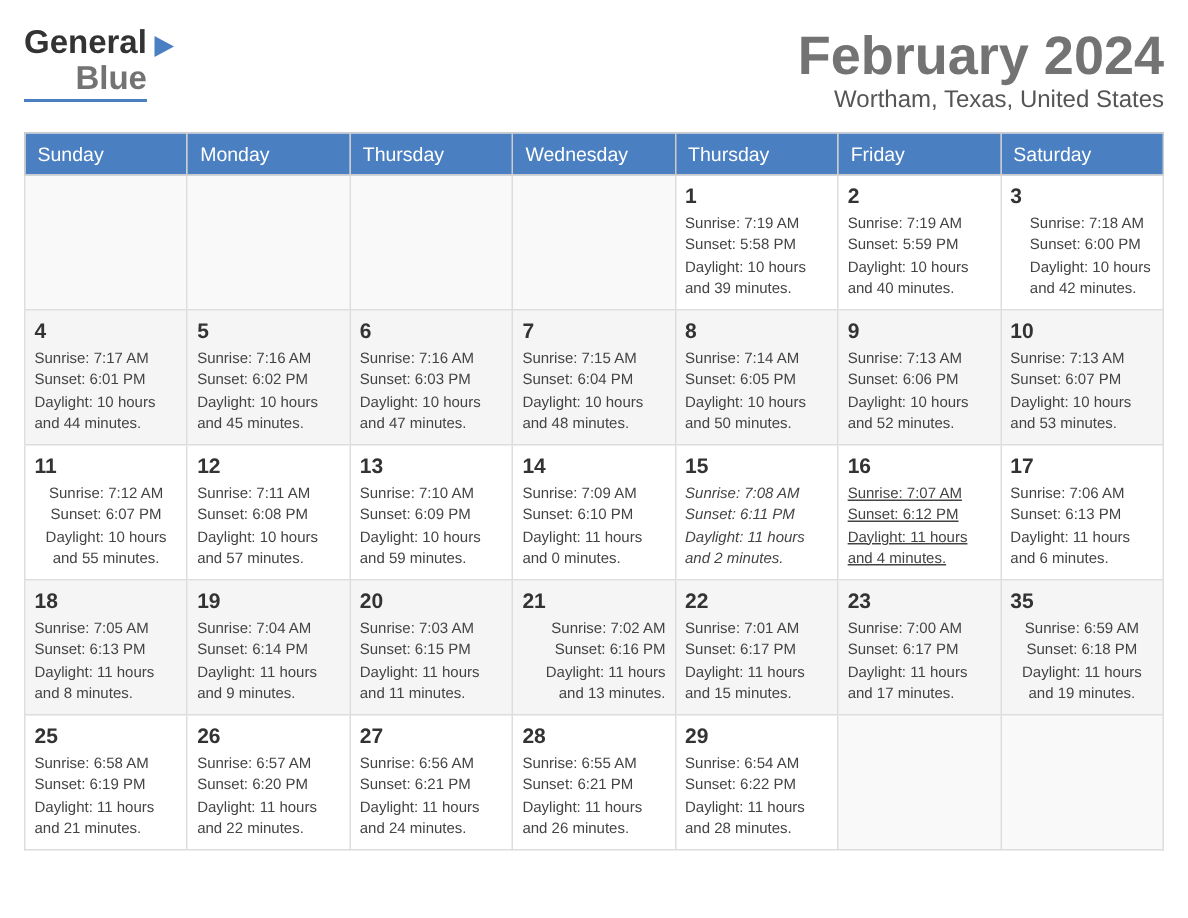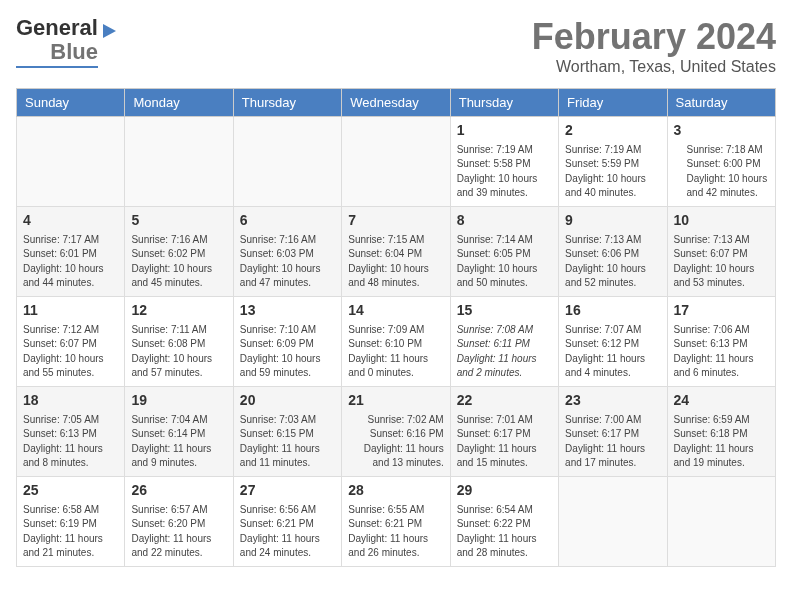--- a/index.html
+++ b/index.html
@@ -187,21 +187,21 @@
           <span class="day-number">10</span>
           <div class="day-info" style="white-space: pre-line;">Sunrise: 7:13 AM
 Sunset: 6:07 PM
 Daylight: 10 hours
 and 53 minutes.</div>
         </td>
       </tr>
       <tr>
         <td>
           <span class="day-number">11</span>
-          <div class="day-info" style="white-space: pre-line;">Sunrise: 7:12 AM
+          <div class="day-info" style="white-space: pre-line; text-align: center;">Sunrise: 7:12 AM
 Sunset: 6:07 PM
 Daylight: 10 hours
 and 55 minutes.</div>
         </td>
         <td>
           <span class="day-number">12</span>
           <div class="day-info" style="white-space: pre-line;">Sunrise: 7:11 AM
 Sunset: 6:08 PM
 Daylight: 10 hours
 and 57 minutes.</div>
@@ -222,21 +222,21 @@
         </td>
         <td>
           <span class="day-number">15</span>
           <div class="day-info" style="white-space: pre-line; font-style: italic;">Sunrise: 7:08 AM
 Sunset: 6:11 PM
 Daylight: 11 hours
 and 2 minutes.</div>
         </td>
         <td>
           <span class="day-number">16</span>
-          <div class="day-info" style="white-space: pre-line;">Sunrise: 7:07 AM
+          <div class="day-info" style="white-space: pre-line; text-decoration: underline;">Sunrise: 7:07 AM
 Sunset: 6:12 PM
 Daylight: 11 hours
 and 4 minutes.</div>
         </td>
         <td>
           <span class="day-number">17</span>
           <div class="day-info" style="white-space: pre-line;">Sunrise: 7:06 AM
 Sunset: 6:13 PM
 Daylight: 11 hours
 and 6 minutes.</div>
@@ -279,22 +279,22 @@
 and 15 minutes.</div>
         </td>
         <td>
           <span class="day-number">23</span>
           <div class="day-info" style="white-space: pre-line;">Sunrise: 7:00 AM
 Sunset: 6:17 PM
 Daylight: 11 hours
 and 17 minutes.</div>
         </td>
         <td>
-          <span class="day-number">24</span>
-          <div class="day-info" style="white-space: pre-line;">Sunrise: 6:59 AM
+          <span class="day-number">35</span>
+          <div class="day-info" style="white-space: pre-line; text-align: center;">Sunrise: 6:59 AM
 Sunset: 6:18 PM
 Daylight: 11 hours
 and 19 minutes.</div>
         </td>
       </tr>
       <tr>
         <td>
           <span class="day-number">25</span>
           <div class="day-info" style="white-space: pre-line;">Sunrise: 6:58 AM
 Sunset: 6:19 PM

